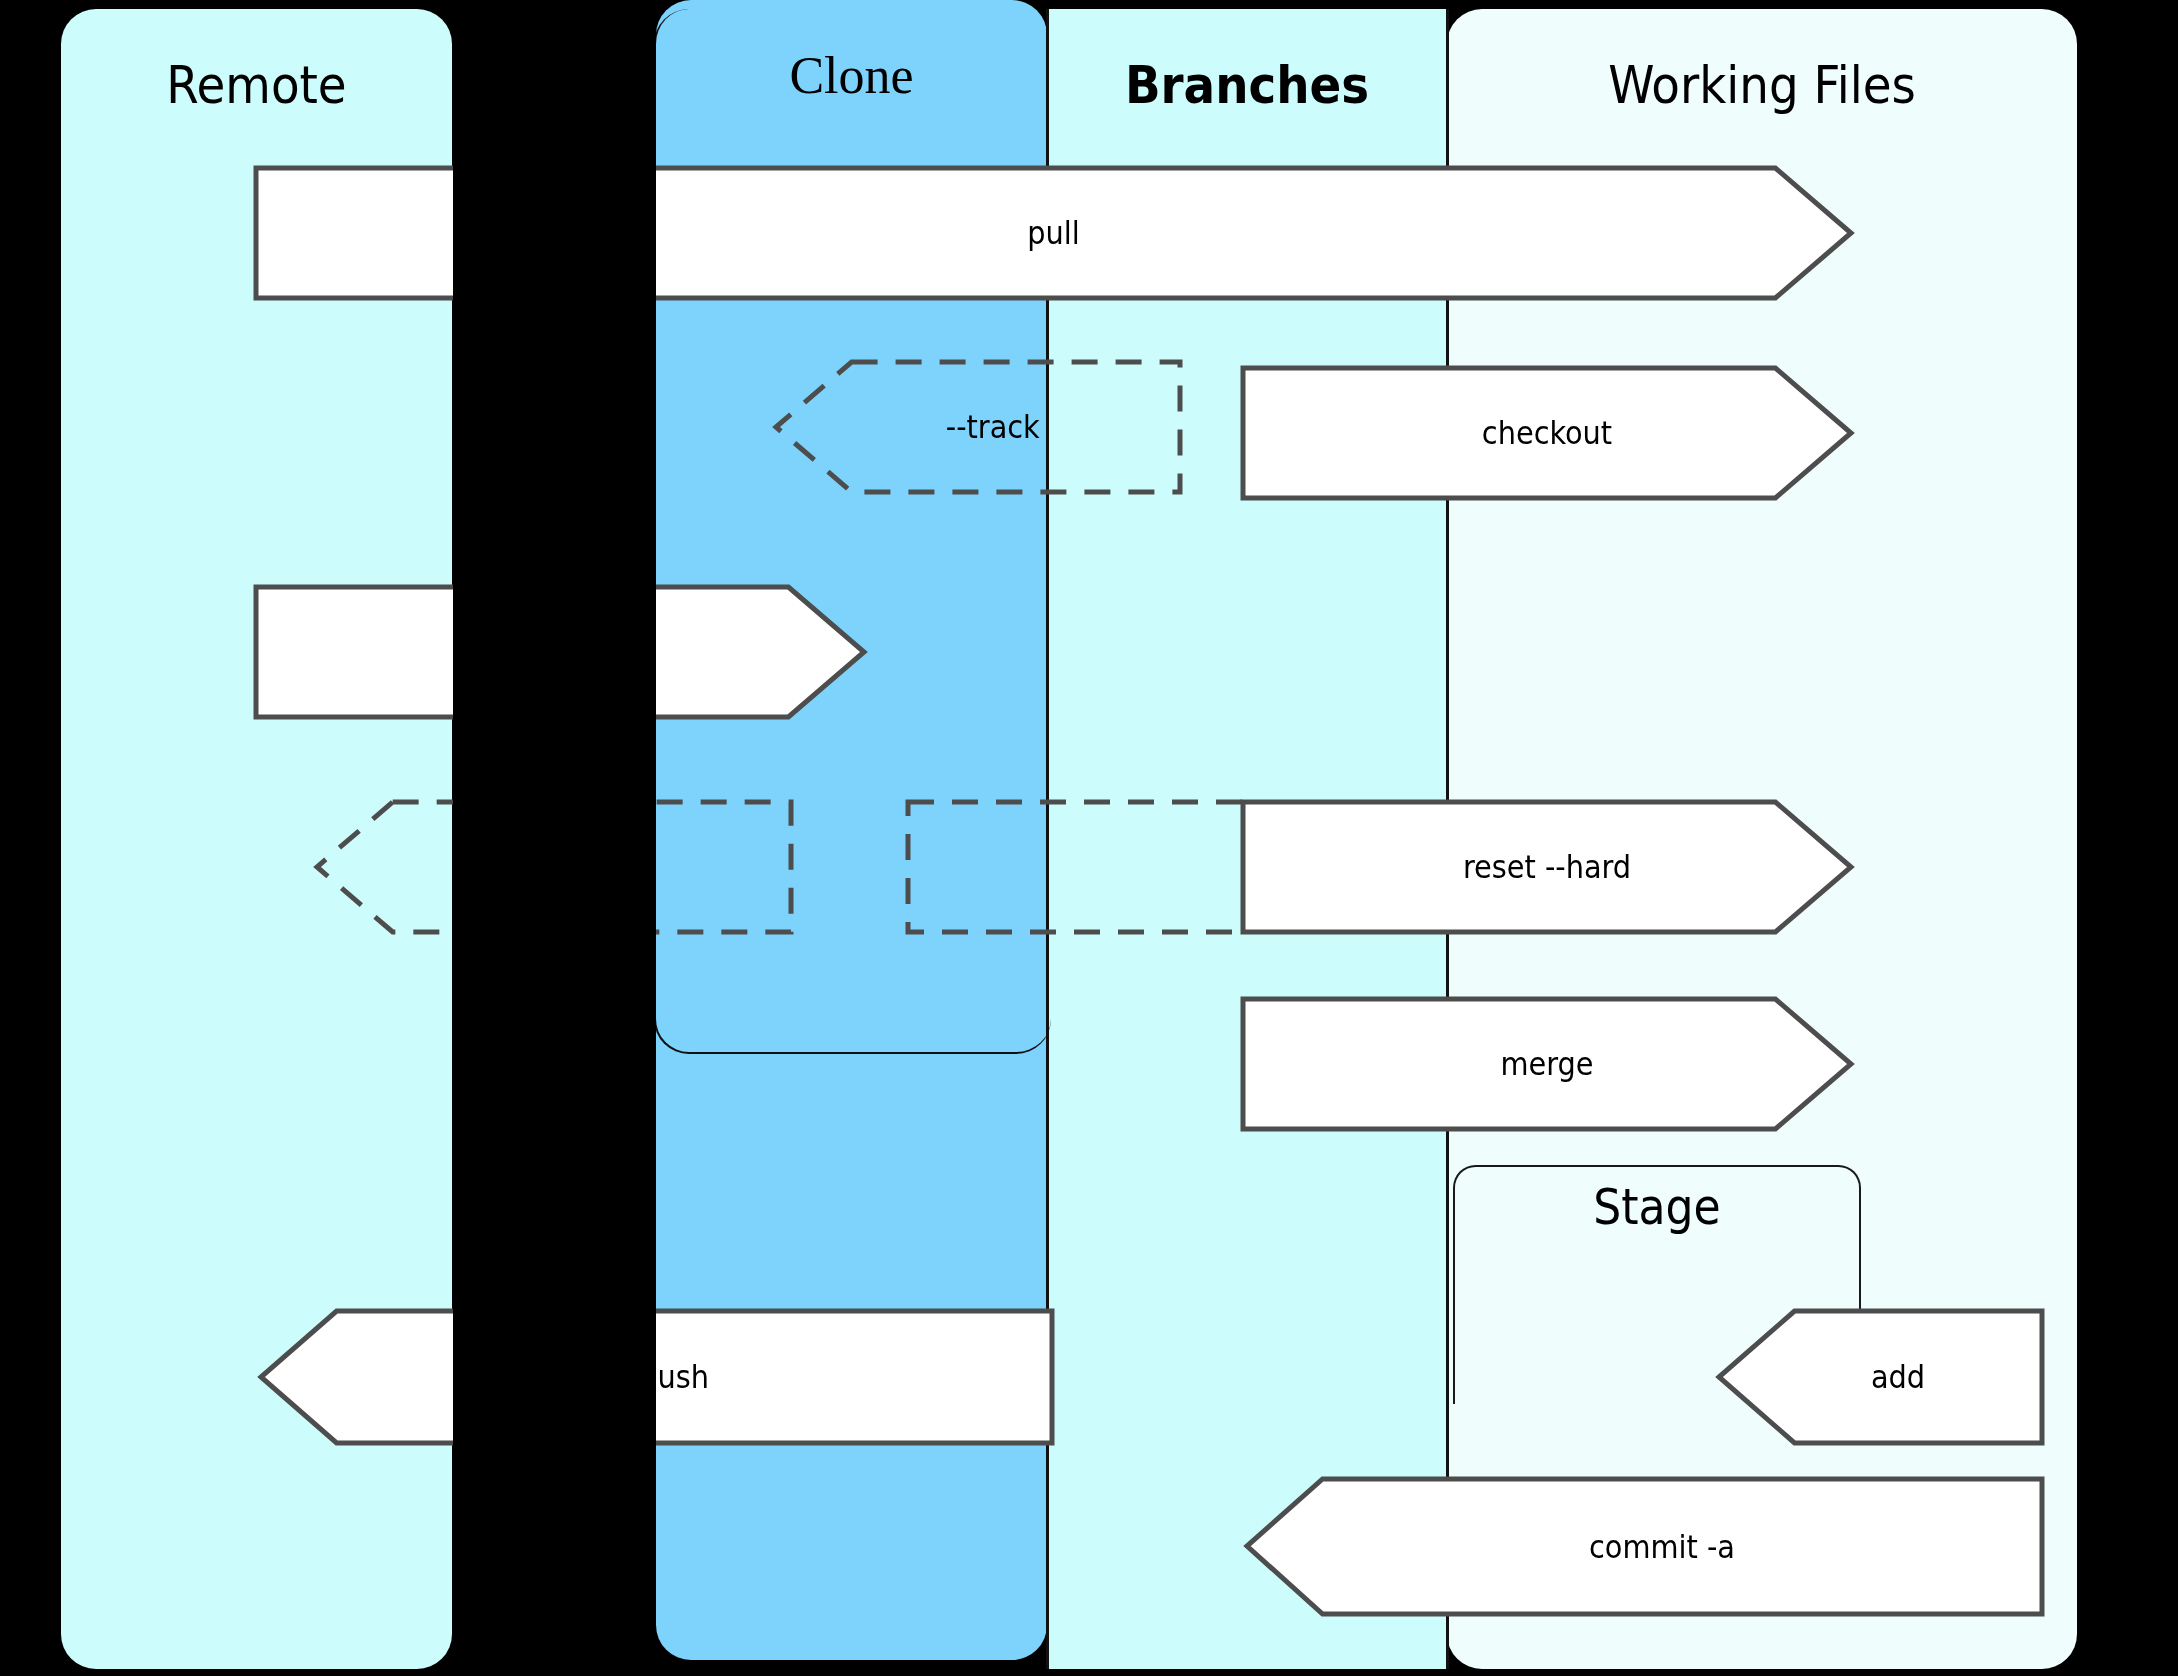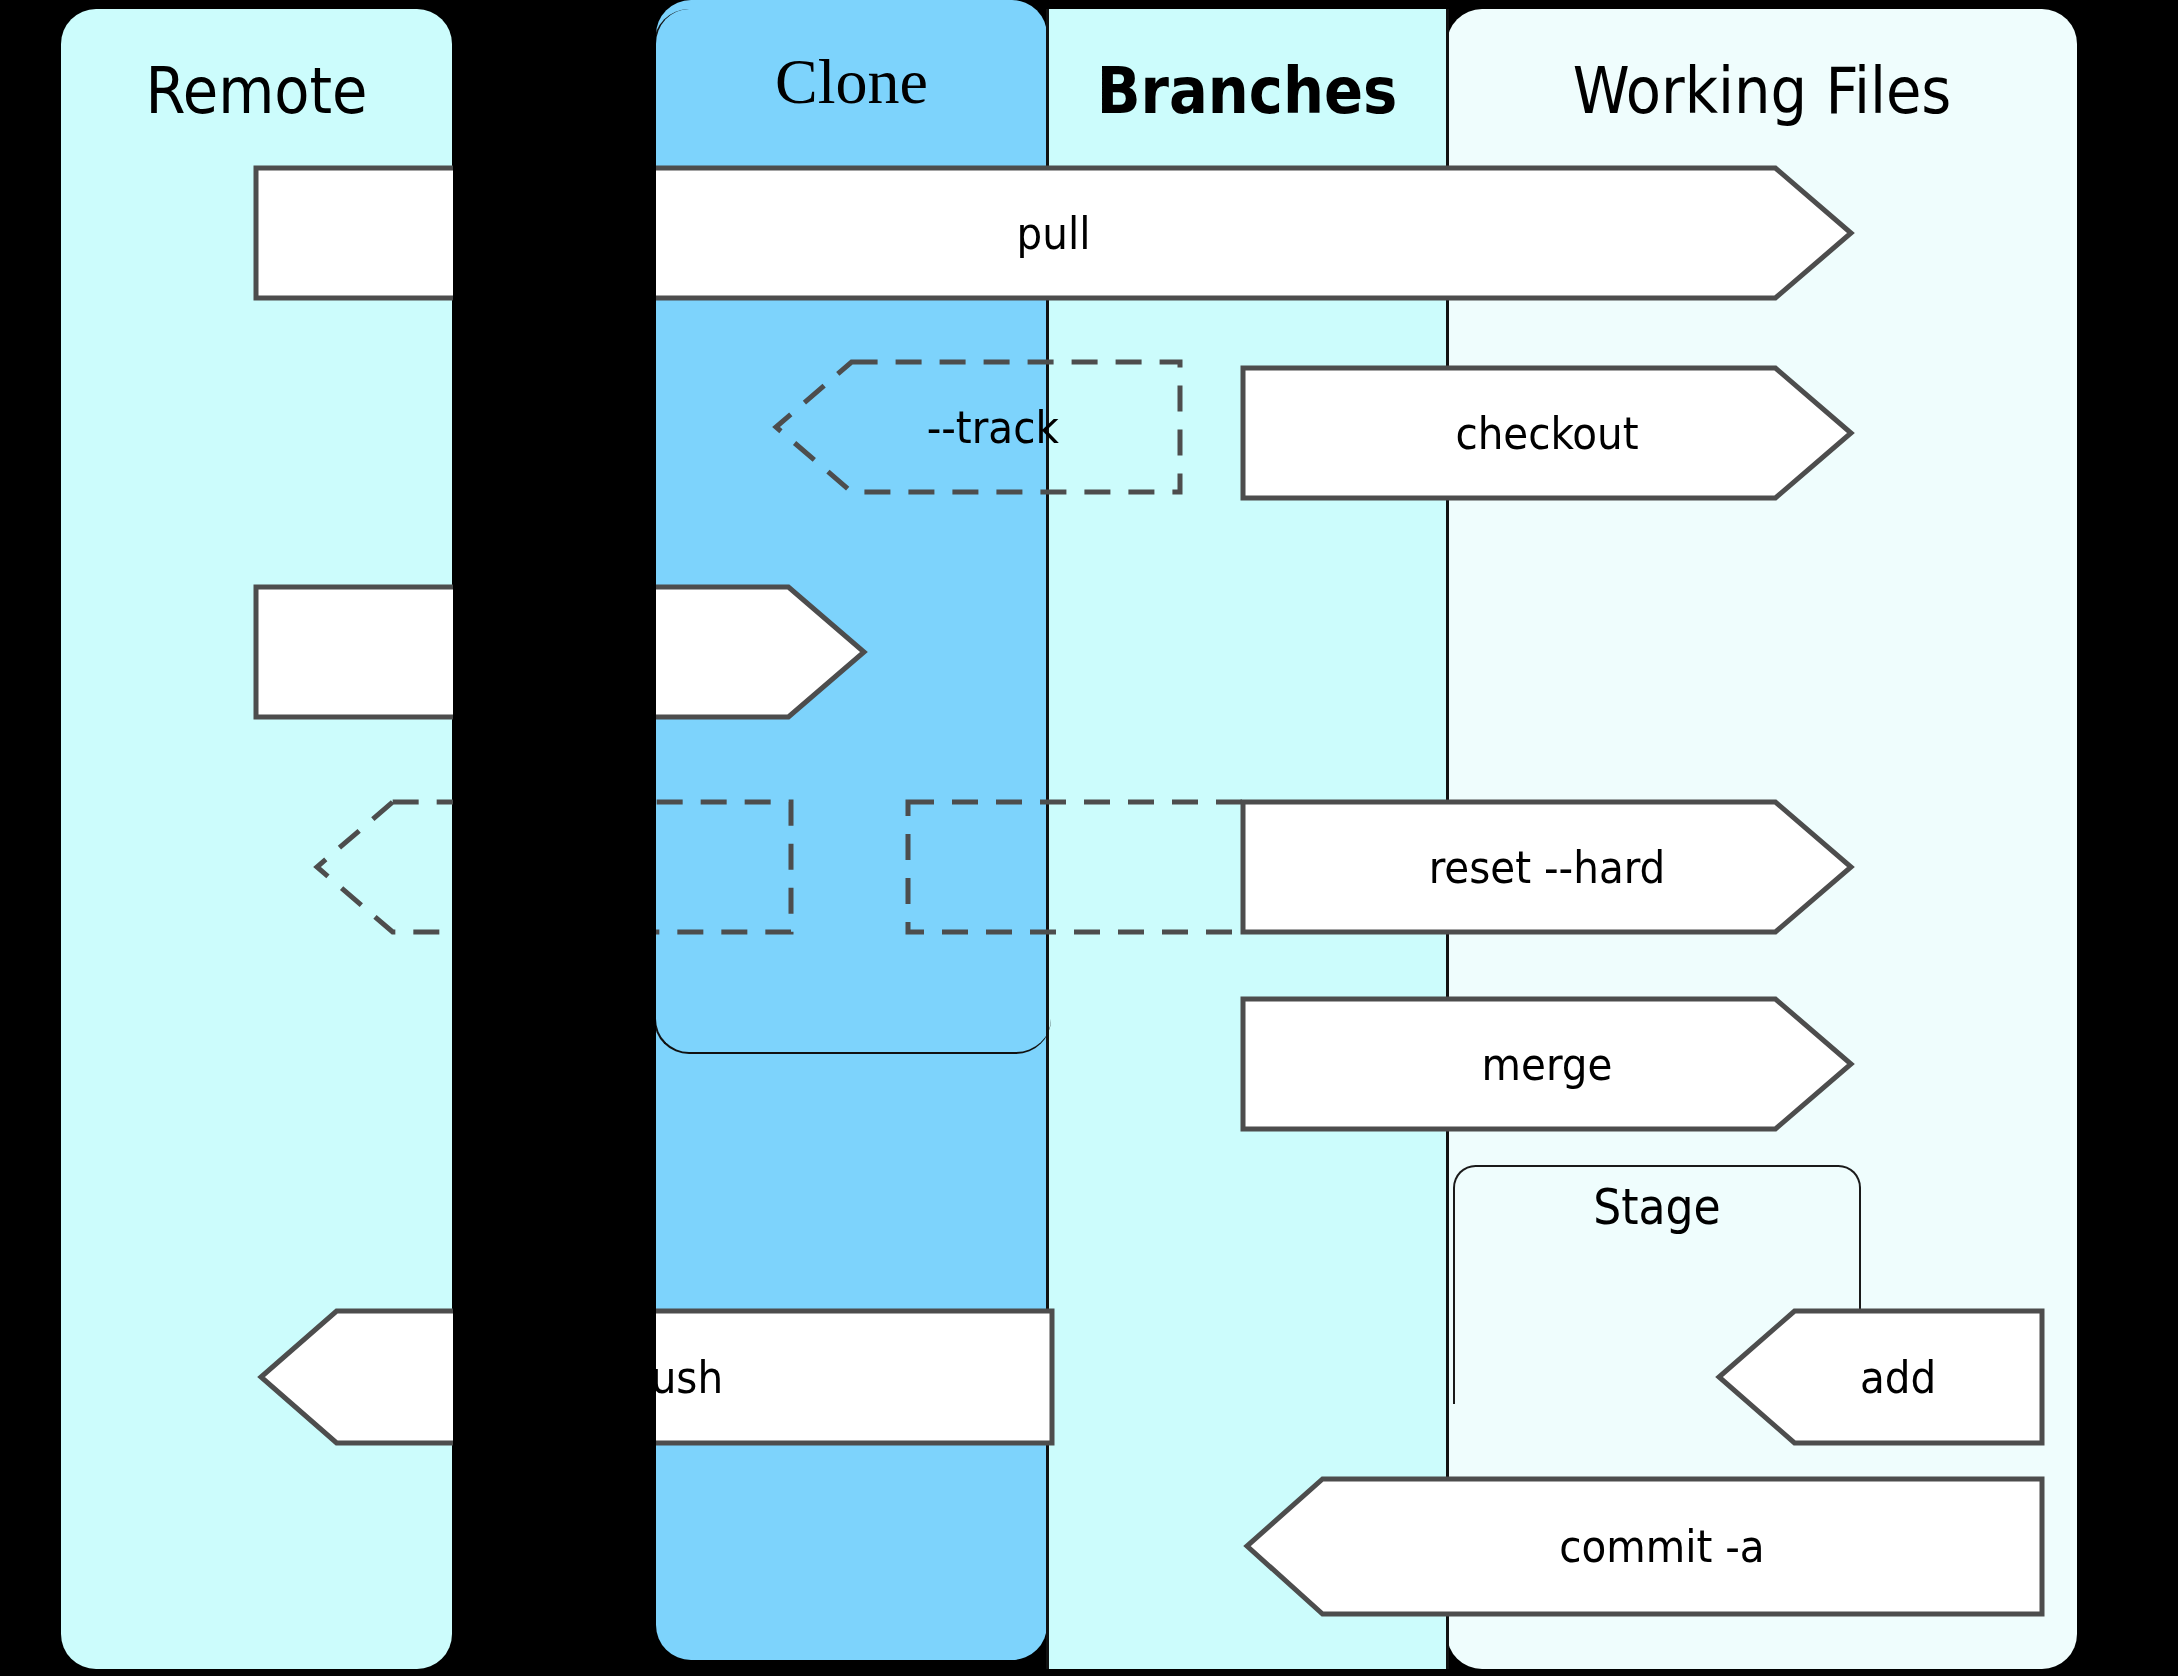--- a/index.html
+++ b/index.html
@@ -2,28 +2,28 @@
 <html style="font-size:14px"><head>
 <meta charset="utf-8">
 <style>
   html,body{margin:0;padding:0;background:#000;}
   #stage{position:relative;width:2179px;height:1676px;background:#000;overflow:hidden;
          font-family:"DejaVu Sans Condensed","Liberation Sans",sans-serif;}
 
   
   .lane{position:absolute;box-sizing:border-box;}
   .lane-label{position:absolute;width:100%;text-align:center;color:#000;
-              font-size:64px;line-height:1;white-space:nowrap;}
+              font-size:52px;line-height:1;white-space:nowrap;}
 
   
   .blackbar{position:absolute;background:#000;}
 
   
   .shape{position:absolute;box-sizing:border-box;display:flex;align-items:center;
-         justify-content:center;color:#000;font-size:45px;line-height:1;white-space:nowrap;}
+         justify-content:center;color:#000;font-size:32px;line-height:1;white-space:nowrap;}
   .shape svg{position:absolute;left:0;top:0;width:100%;height:100%;overflow:visible;}
   .shape .lbl{position:relative;z-index:2;}
 
   
   .stagebox{position:absolute;box-sizing:border-box;
             border:2.6px solid #1a1a1a;border-bottom:none;
             border-radius:22.6px 22.6px 0 0;background:transparent;}
   .stagebox .lbl{position:absolute;width:100%;text-align:center;top:12px;
                  font-size:49px;color:#000;}
 

